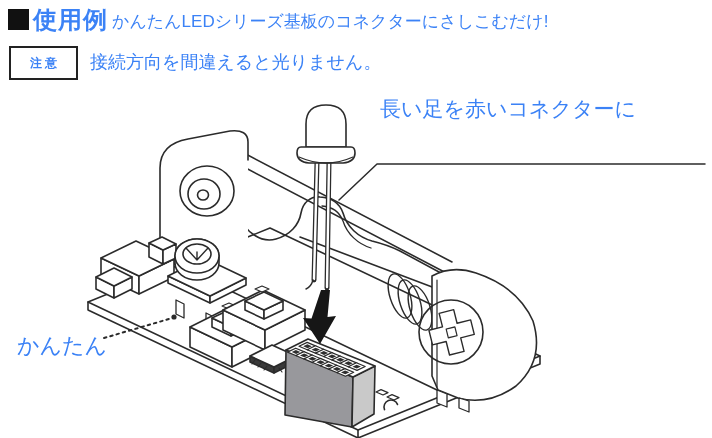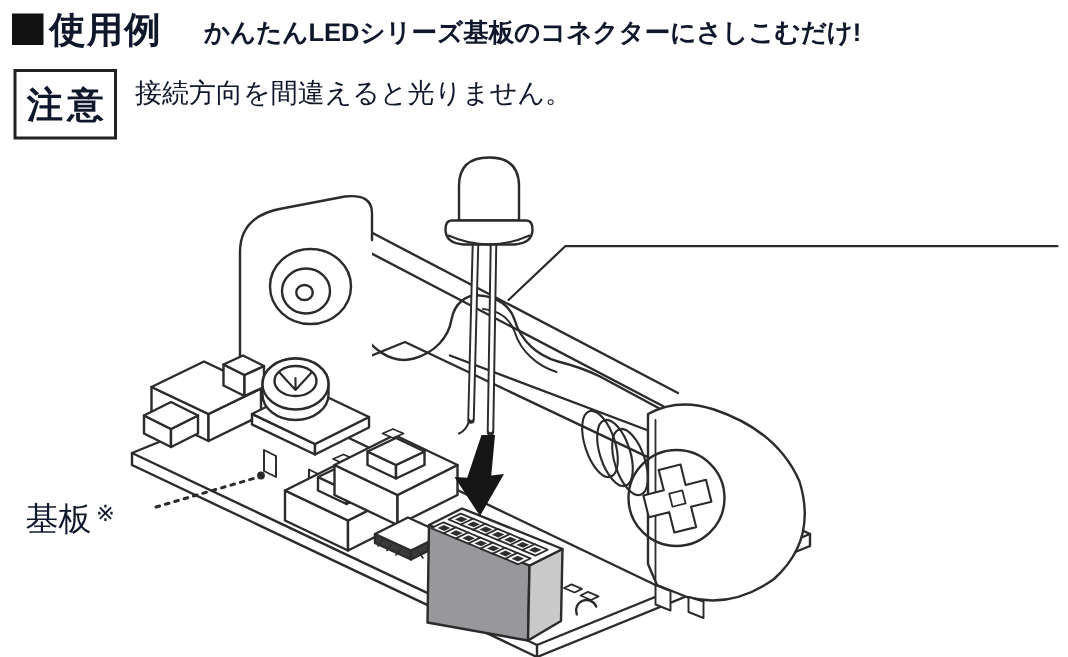--- a/index.html
+++ b/index.html
@@ -1,28 +1,28 @@
 <!DOCTYPE html>
 <html><head>
 <meta charset="utf-8">
 <style>
   html,body{margin:0;padding:0;background:#ffffff;}
   #stage{
     position:relative;width:712px;height:438px;background:#ffffff;overflow:hidden;
-    font-family:"Liberation Sans","DejaVu Sans",sans-serif;color:#0f172a;
+    font-family:"Liberation Sans","DejaVu Sans",sans-serif;color:#3b82f6;
   }
   #art{position:absolute;left:0;top:0;width:712px;height:438px;}
   .abs{position:absolute;white-space:nowrap;}
   .hdr-marker{left:8px;top:9px;width:21px;height:21px;background:#111;}
   .hdr-title{left:33px;top:4px;font-size:24px;font-weight:bold;letter-spacing:1px;}
-  .hdr-sub{left:136px;top:10px;font-size:17px;font-weight:700;}
+  .hdr-sub{left:112px;top:10px;font-size:17px;font-weight:400;}
   .caution-badge{
-    left:9px;top:46px;width:69px;height:47px;border:2px solid #222;box-sizing:border-box;
+    left:9px;top:46px;width:69px;height:34px;border:2px solid #222;box-sizing:border-box;
     display:flex;align-items:center;justify-content:center;
-    font-size:24px;font-weight:600;letter-spacing:3px;text-indent:3px;
+    font-size:12px;font-weight:600;letter-spacing:3px;text-indent:3px;
   }
   .caution-text{left:90px;top:50px;font-size:18px;font-weight:500;}
   .callout{left:380px;top:93px;font-size:21px;line-height:31px;font-weight:500;}
   .board-label{left:17px;top:331px;font-size:22px;line-height:29.5px;font-weight:500;}
   .note-mark{font-size:15px;position:relative;top:-6px;margin-left:3px;}
 </style>
 </head>
 <body>
 
 <div id="stage">
@@ -193,21 +193,20 @@
   </svg>
 
   <div class="abs hdr-marker"></div>
   <div class="abs hdr-title">使用例</div>
   <div class="abs hdr-sub">かんたんLEDシリーズ基板のコネクターにさしこむだけ!</div>
 
   <div class="abs caution-badge">注意</div>
   <div class="abs caution-text">接続方向を間違えると光りません。</div>
 
   <div class="abs callout">
+    <div>長い足を赤いコネクターに</div>
   </div>
 
   <div class="abs board-label">
-    <div>
-      <span>基板</span><span class="note-mark">※</span>
-    </div>
+    <div>かんたん</div>
   </div>
 
 </div>
 
 </body></html>

